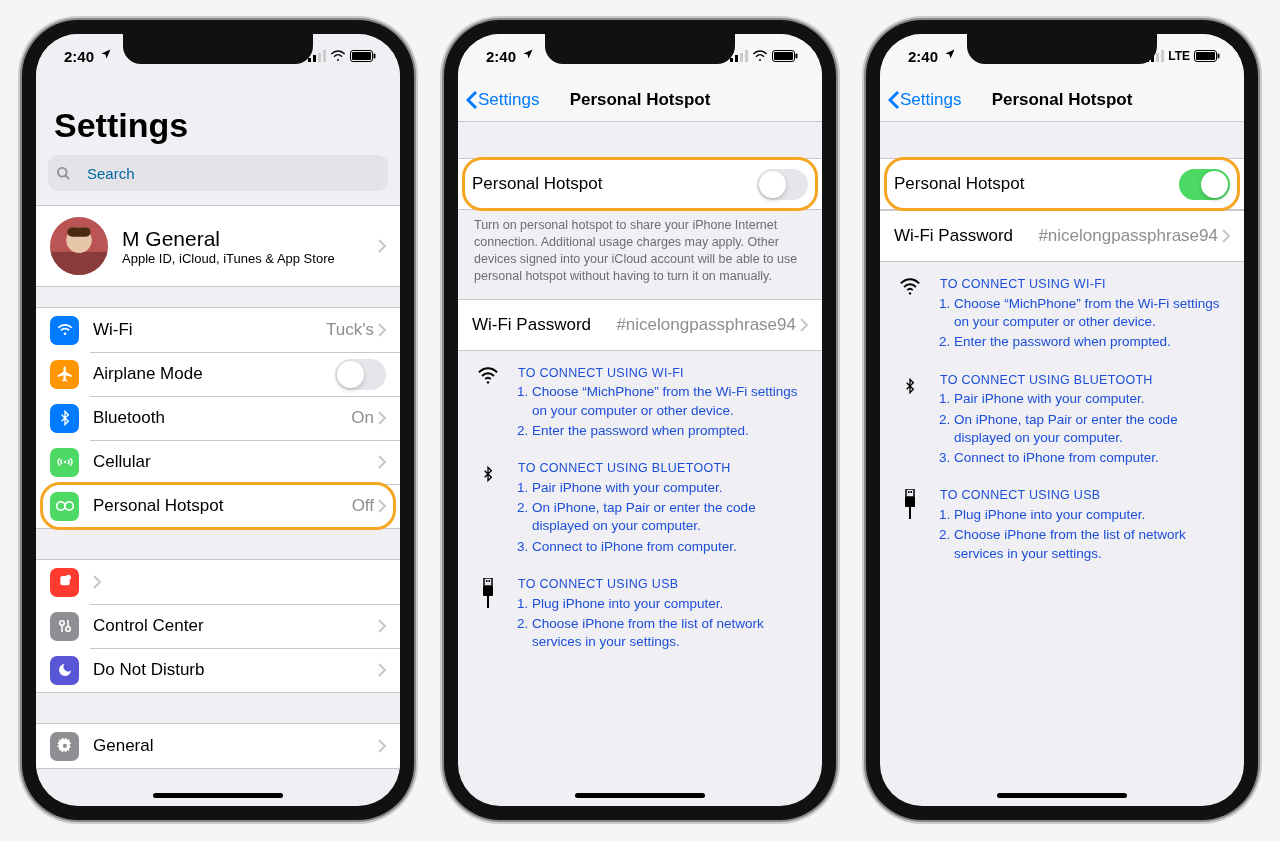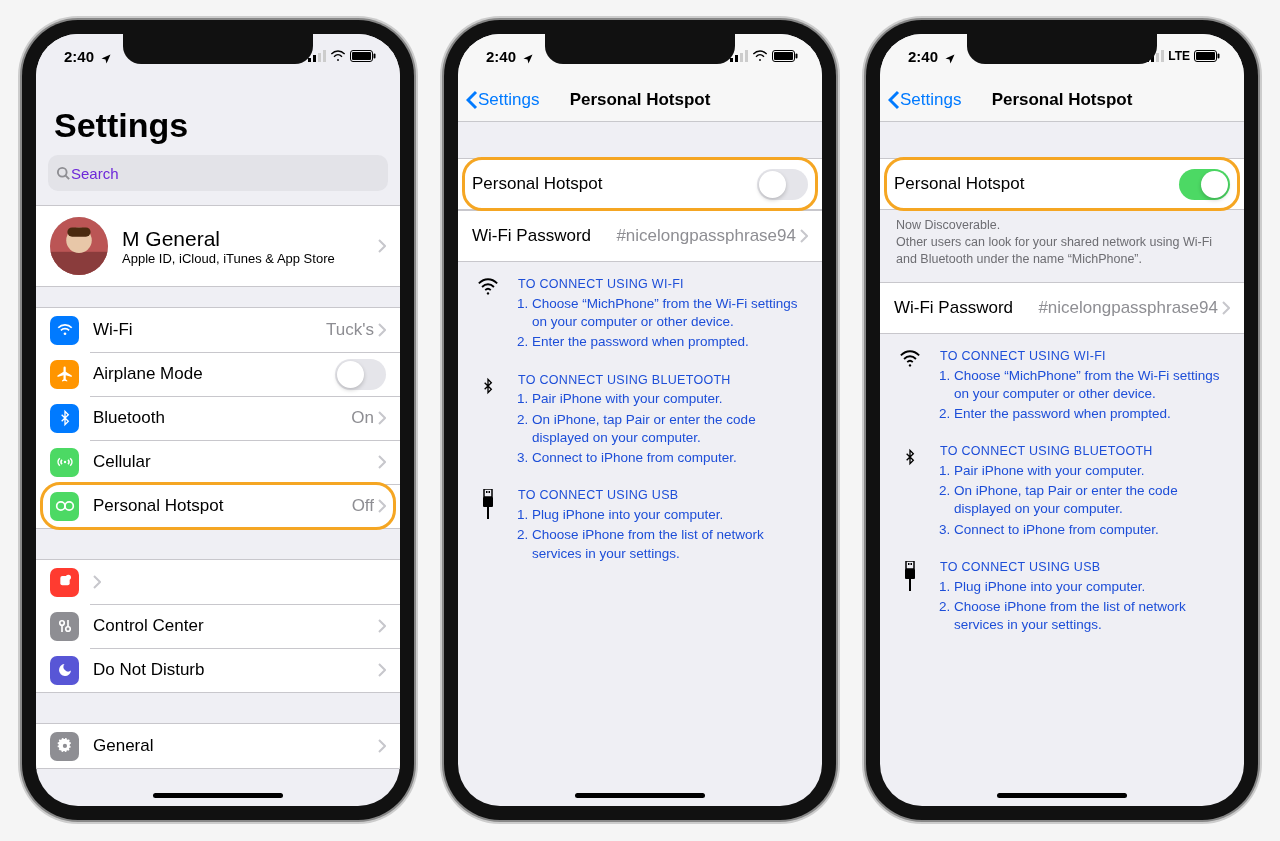--- a/index.html
+++ b/index.html
@@ -38,42 +38,42 @@
   }
   .home-indicator {
     position: absolute; bottom: 8px; left: 50%; transform: translateX(-50%);
     width: 130px; height: 5px; background: #000; border-radius: 3px; z-index: 10;
   }
   .status-bar {
     height: 44px; display: flex; justify-content: space-between; align-items: center;
     padding: 0 24px 0 28px; font-size: 15px; font-weight: 600;
     background: #f7f7f7;
   }
-  .sb-left { display: flex; align-items: flex-end; gap: 6px; }
+  .sb-left { display: flex; align-items: flex-start; gap: 6px; }
   .sb-right { display: flex; align-items: center; gap: 4px; }
   .nav-bar {
     height: 44px; display: flex; align-items: center; justify-content: center;
     position: relative; border-bottom: 1px solid #c8c8cc; background: #f7f7f7;
     font-size: 17px;
   }
   .nav-back {
     position: absolute; left: 8px; color: #007aff; display: flex; align-items: center;
     font-size: 17px;
   }
   .nav-title { font-weight: 600; }
   .content { height: calc(100% - 44px); overflow: hidden; }
   .content.with-nav { height: calc(100% - 88px); }
   .big-title {
     font-size: 34px; font-weight: 700; padding: 28px 18px 6px;
     background: #efeff4;
   }
   .search-box {
     margin: 4px 12px 14px; background: rgba(142,142,147,.12);
     border-radius: 10px; height: 36px; display: flex; align-items: center;
-    padding: 0 8px; color: #6d28d9; gap: 0;
+    padding: 0 8px; color: #0369a1; gap: 16px;
   }
   .group { background: #fff; border-top: 1px solid #c8c7cc; border-bottom: 1px solid #c8c7cc; }
   .cell {
     display: flex; align-items: center; min-height: 44px;
     padding: 0 14px; position: relative;
   }
   .cell + .cell::before {
     content: ""; position: absolute; top: 0; left: 14px; right: 0;
     border-top: 1px solid #c8c7cc;
   }
@@ -380,20 +380,21 @@
     <div class="content with-nav">
       <div class="gap"></div>
       <div class="group">
         <div class="cell highlight" style="min-height:50px;">
           <span class="label">Personal Hotspot</span>
           <div class="toggle">
               <div class="knob"></div>
             </div>
         </div>
       </div>
+      <div class="footer-note"><span>Turn on personal hotspot to share your iPhone Internet connection. Additional usage charges may apply. Other devices signed into your iCloud account will be able to use personal hotspot without having to turn it on manually.</span></div>
 
       <div class="group">
         <div class="cell" style="min-height:50px;">
           <span class="label">Wi-Fi Password</span>
           <span class="value">#nicelongpassphrase94</span>
           <span class="chev">
               <svg width="8" height="14" viewBox="0 0 8 14" fill="none" stroke="#c7c7cc" stroke-width="2">
                 <path d="M1 1l6 6-6 6"></path>
               </svg>
             </span>
@@ -494,24 +495,20 @@
     <div class="content with-nav">
       <div class="gap"></div>
       <div class="group">
         <div class="cell highlight" style="min-height:50px;">
           <span class="label">Personal Hotspot</span>
           <div class="toggle on">
               <div class="knob"></div>
             </div>
         </div>
       </div>
-      <div class="footer-note">
-        <div class="h">Now Discoverable.</div>
-        <div>Other users can look for your shared network using Wi-Fi and Bluetooth under the name “MichPhone”.</div>
-      </div>
 
       <div class="group">
         <div class="cell" style="min-height:50px;">
           <span class="label">Wi-Fi Password</span>
           <span class="value">#nicelongpassphrase94</span>
           <span class="chev">
               <svg width="8" height="14" viewBox="0 0 8 14" fill="none" stroke="#c7c7cc" stroke-width="2">
                 <path d="M1 1l6 6-6 6"></path>
               </svg>
             </span>

